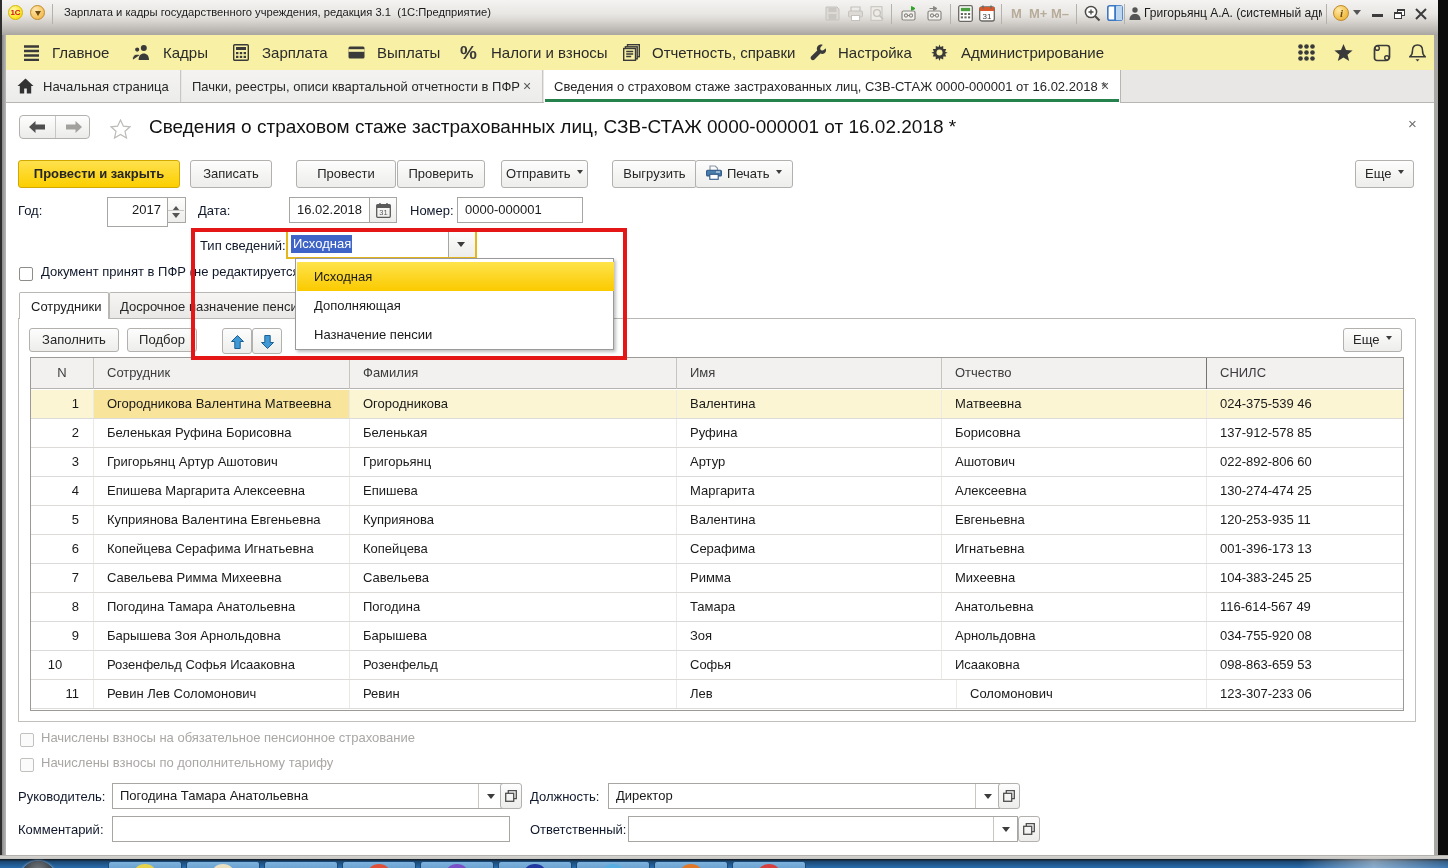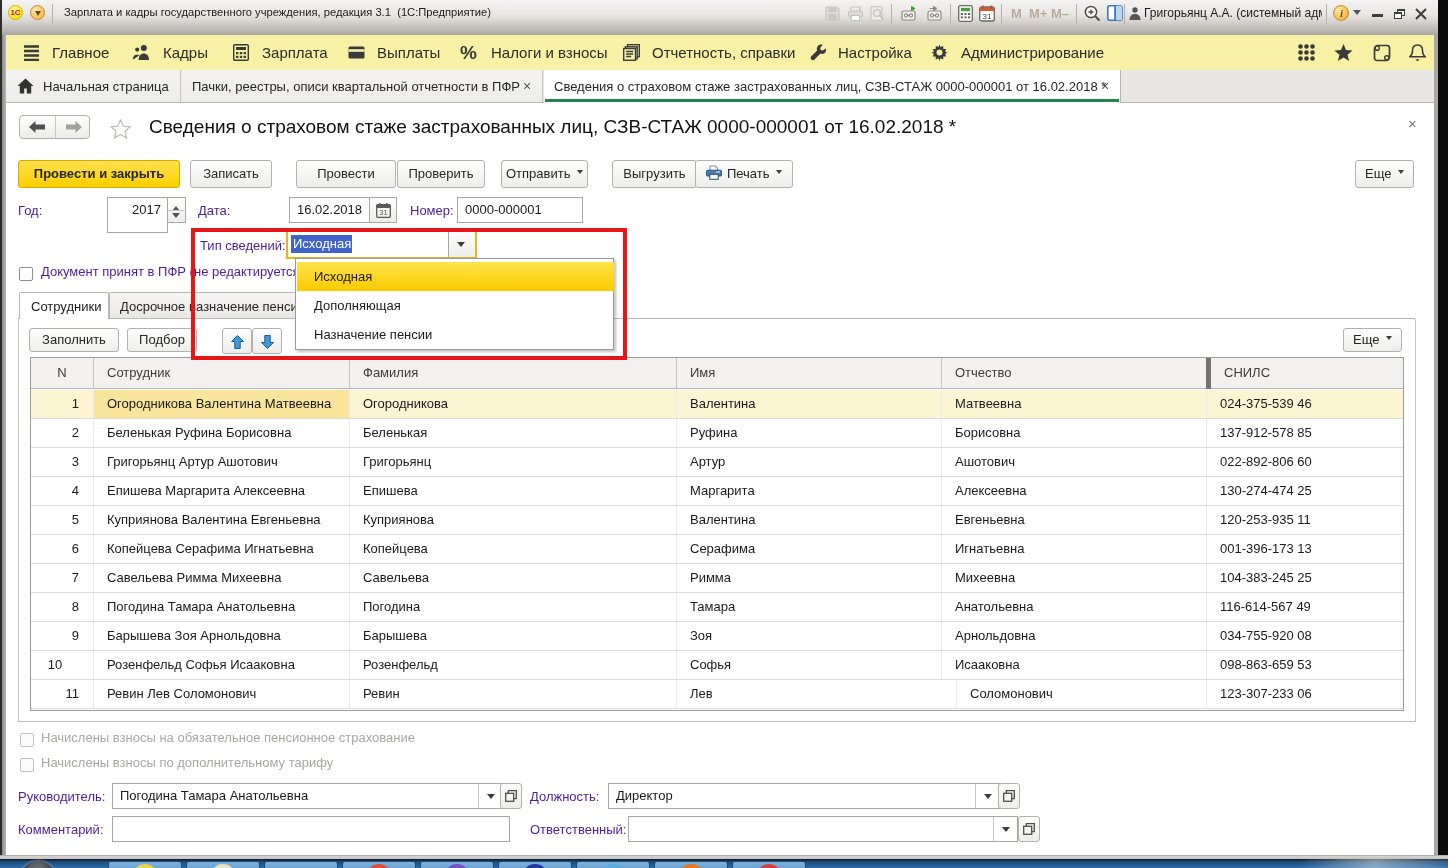--- a/index.html
+++ b/index.html
@@ -25,21 +25,21 @@
   #tabbar { left:2px; top:70px; width:1436px; height:33px; background:#e9e7e5; border-bottom:1px solid #b8b5b2; }
   .tab { top:0; height:32px; border-right:1px solid #c9c6c3; background:linear-gradient(#f4f3f2,#ececea); color:#262626; font-size:13px; }
   .tabact { background:#fff; }
   .greenline { height:3px; background:#26824d; }
   
   #content { left:6px; top:103px; width:1428px; height:752px; background:#fff; }
   .btn { position:absolute; background:linear-gradient(#fdfdfd,#ededeb); border:1px solid #b3b1ae; border-radius:3px;
          font-size:13px; color:#262626; text-align:center; }
   .btn-y { background:linear-gradient(#ffe14d,#fccf00); border:1px solid #d2a900; font-weight:bold; }
   .inp { position:absolute; background:#fff; border:1px solid #a8a6a3; font-size:13px; color:#1a1a1a; }
-  .lbl { position:absolute; font-size:13px; color:#4c1d95; white-space:nowrap; }
+  .lbl { position:absolute; font-size:13px; color:#0f172a; white-space:nowrap; }
   .cb { position:absolute; width:14px; height:14px; background:#fff; border:1px solid #8f8d8a; border-radius:2px; }
   
   .thead { position:absolute; background:#f2f1f0; border-bottom:1px solid #b5b3b0; font-size:13px; color:#3c3c3c; }
   .trow { position:absolute; font-size:13px; color:#1a1a1a; border-bottom:1px solid #dcdbda; }
   .tcell { position:absolute; top:0; height:100%; line-height:28px; white-space:nowrap; overflow:hidden; border-left:1px solid #ebeae9; padding-left:13px; }
   
   #ddlist { position:absolute; z-index:50; background:#fff; border:1px solid #9a9a9a; box-shadow:2px 2px 3px rgba(0,0,0,0.25); }
   #redrect { position:absolute; z-index:60; border:4.5px solid #e41616; }
   
   #leftedge { left:0; top:0; width:2px; height:861px; background:#2d2d2d; z-index:100; }
@@ -257,21 +257,21 @@
   <div class="abs btn" style="left:689px;top:57px;width:98px;height:28px;line-height:26px;"><svg style="vertical-align:-2px;margin-right:5px;" width="16" height="15" viewBox="0 0 16 15">
         <path d="M4 5.5V1h5.2L11.5 3.3V5.5z" fill="#fbfbfb" stroke="#8a98a8" stroke-width="1.2"></path>
         <rect x="0.6" y="5.3" width="14.8" height="5.6" rx="1" fill="#4a7ead" stroke="#2f5a88" stroke-width="1.1"></rect>
         <circle cx="11" cy="7" r="0.8" fill="#fff"></circle>
         <circle cx="13" cy="7" r="0.8" fill="#fff"></circle>
         <rect x="3.8" y="9.3" width="8.4" height="5" fill="#fff" stroke="#2f5a88" stroke-width="1.1"></rect>
       </svg>Печать <span class="caret"></span></div>
   <div class="abs btn" style="left:1349px;top:57px;width:59px;height:28px;line-height:26px;">Еще <span class="caret"></span></div>
 
   <div class="abs lbl" style="left:12px;top:100px;">Год:</div>
-  <div class="abs inp" style="left:101px;top:94px;width:61px;height:36px;line-height:24px;text-align:right;padding-right:6px;">2017</div>
+  <div class="abs inp" style="left:101px;top:94px;width:61px;height:30px;line-height:24px;text-align:right;padding-right:6px;">2017</div>
   <div class="abs" style="left:162px;top:94px;width:18px;height:26px;border:1px solid #a8a6a3;border-left:none;background:linear-gradient(#fdfdfd,#ededeb);">
     <div class="abs" style="left:4px;top:4px;width:0;height:0;border:4px solid transparent;border-bottom:5px solid #555;"></div>
     <div class="abs" style="left:4px;top:15px;width:0;height:0;border:4px solid transparent;border-top:5px solid #555;"></div>
     <div class="abs" style="left:0;top:12px;width:16px;height:1px;background:#c9c7c4;"></div>
   </div>
   <div class="abs lbl" style="left:192px;top:100px;">Дата:</div>
   <div class="abs inp" style="left:283px;top:94px;width:81px;height:26px;line-height:24px;padding-left:7px;">16.02.2018</div>
   <div class="abs" style="left:364px;top:94px;width:27px;height:26px;border:1px solid #a8a6a3;border-left:none;background:linear-gradient(#fdfdfd,#ededeb);">
     <svg class="abs" style="left:6px;top:5px;" width="15" height="15" viewBox="0 0 15 15">
         <rect x="0.7" y="1.7" width="13.6" height="12.6" rx="1" fill="none" stroke="#5a5a5a" stroke-width="1.3"></rect>
@@ -316,21 +316,21 @@
       </svg></div>
   <div class="abs btn" style="left:1337px;top:225px;width:59px;height:24px;line-height:22px;">Еще <span class="caret"></span></div>
 
   <div class="abs" style="left:24px;top:254px;width:1374px;height:354px;border:1px solid #9c9a97;" id="tbl">
 <div class="abs thead" style="left:0;top:0;width:1372px;height:31px;">
 <div class="abs" style="left:0px;top:0;width:62px;height:31px;line-height:30px;text-align:center;">N</div>
 <div class="abs" style="left:62px;top:0;width:256px;height:31px;line-height:30px;padding-left:13px;border-left:1px solid #c6c4c1;">Сотрудник</div>
 <div class="abs" style="left:318px;top:0;width:327px;height:31px;line-height:30px;padding-left:13px;border-left:1px solid #c6c4c1;">Фамилия</div>
 <div class="abs" style="left:645px;top:0;width:265px;height:31px;line-height:30px;padding-left:13px;border-left:1px solid #c6c4c1;">Имя</div>
 <div class="abs" style="left:910px;top:0;width:265px;height:31px;line-height:30px;padding-left:13px;border-left:1px solid #c6c4c1;">Отчество</div>
-<div class="abs" style="left:1175px;top:0;width:197px;height:31px;line-height:30px;padding-left:13px;border-left:5px solid #737373;">СНИЛС</div>
+<div class="abs" style="left:1175px;top:0;width:197px;height:31px;line-height:30px;padding-left:13px;border-left:1px solid #737373;">СНИЛС</div>
 </div>
 <div class="abs trow" style="left:0;top:32px;width:1372px;height:29px;background:#fcf5d3;">
 <div class="abs" style="left:0px;top:0;width:48px;height:28px;line-height:28px;text-align:right;">1</div>
 <div class="abs tcell" style="left:62px;width:256px;background:#f8e49a;">Огородникова Валентина Матвеевна</div>
 <div class="abs tcell" style="left:318px;width:327px;">Огородникова</div>
 <div class="abs tcell" style="left:645px;width:265px;">Валентина</div>
 <div class="abs tcell" style="left:910px;width:265px;">Матвеевна</div>
 <div class="abs tcell" style="left:1175px;width:197px;">024-375-539 46</div>
 </div>
 <div class="abs trow" style="left:0;top:61px;width:1372px;height:29px;">

